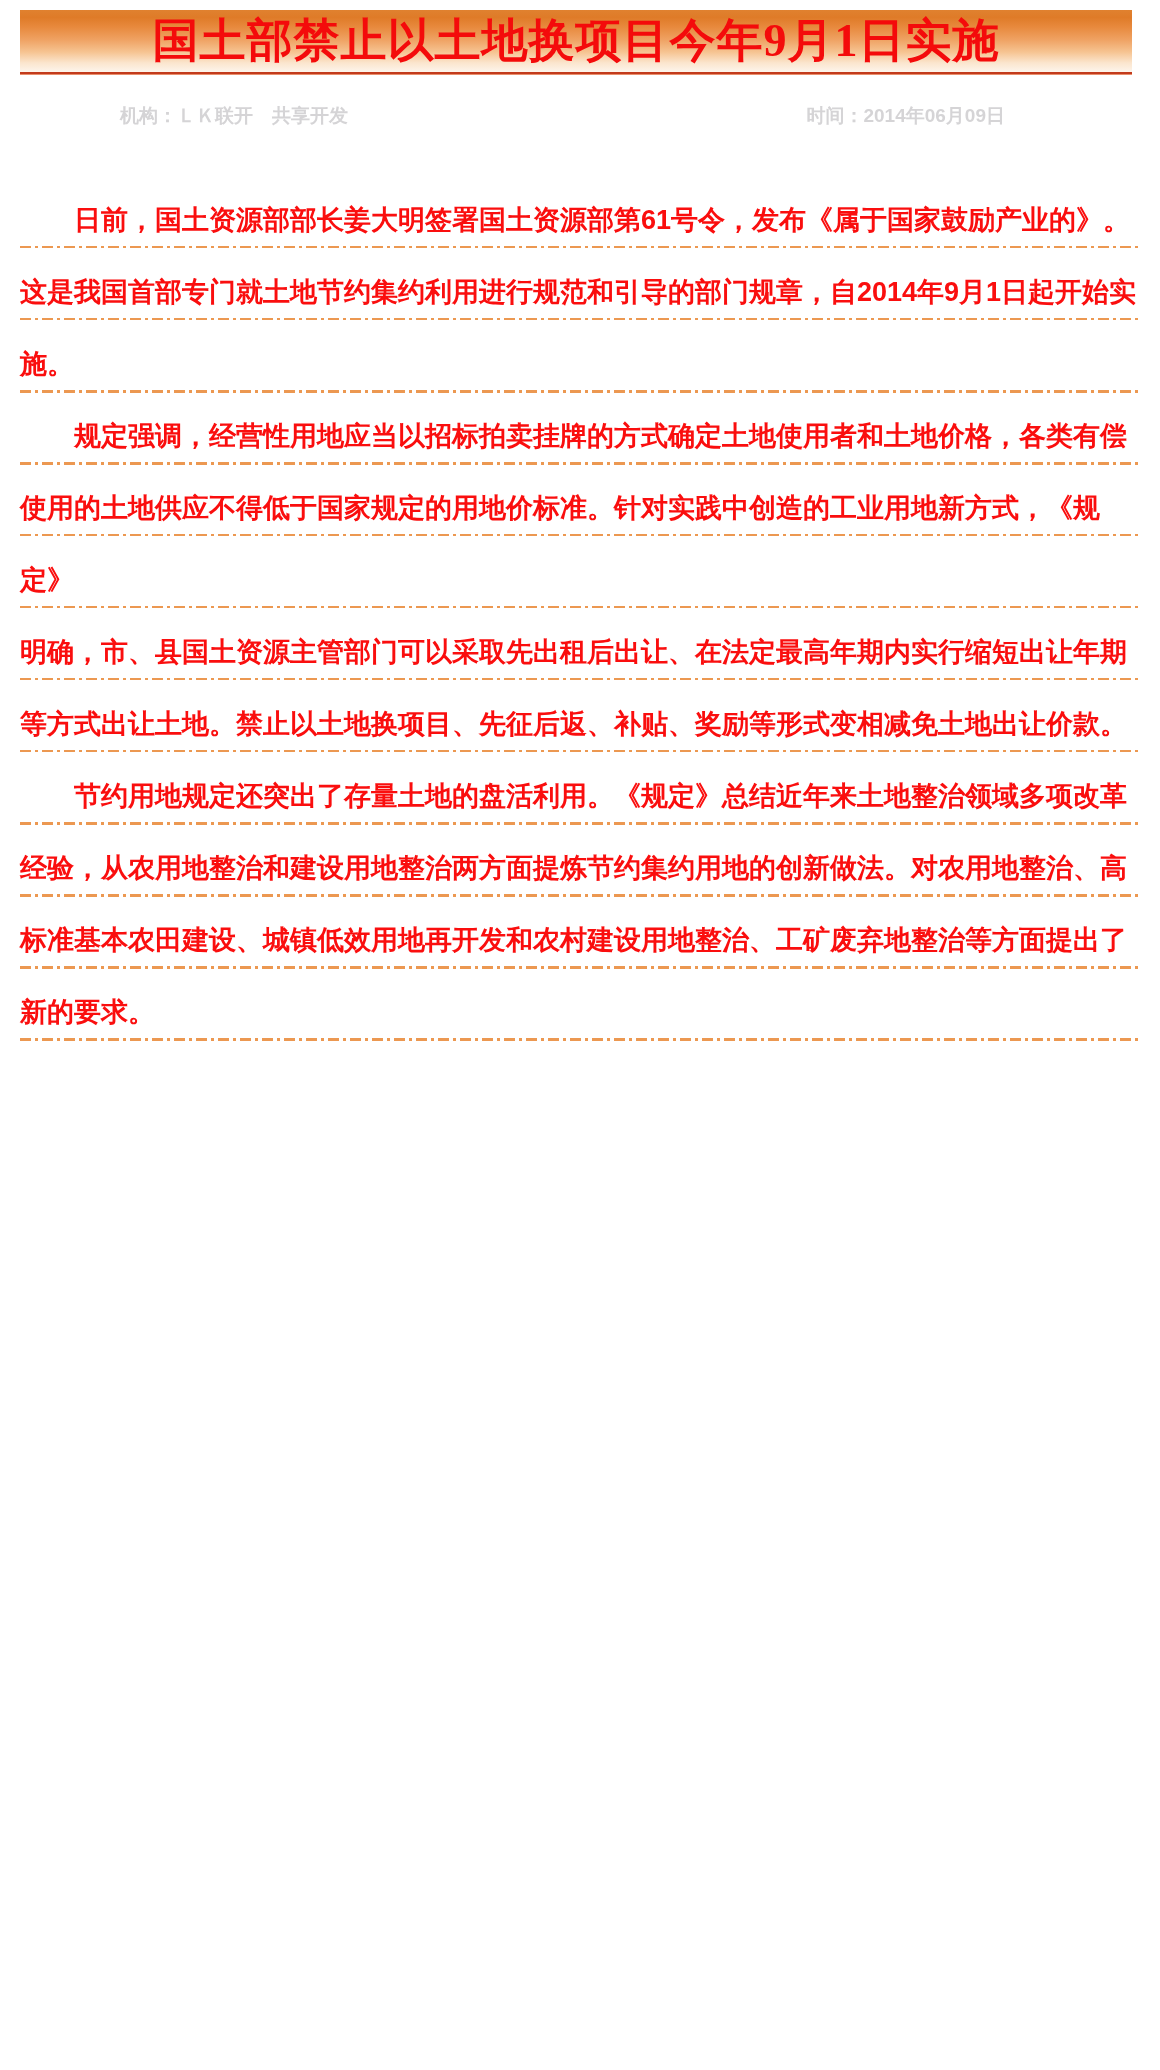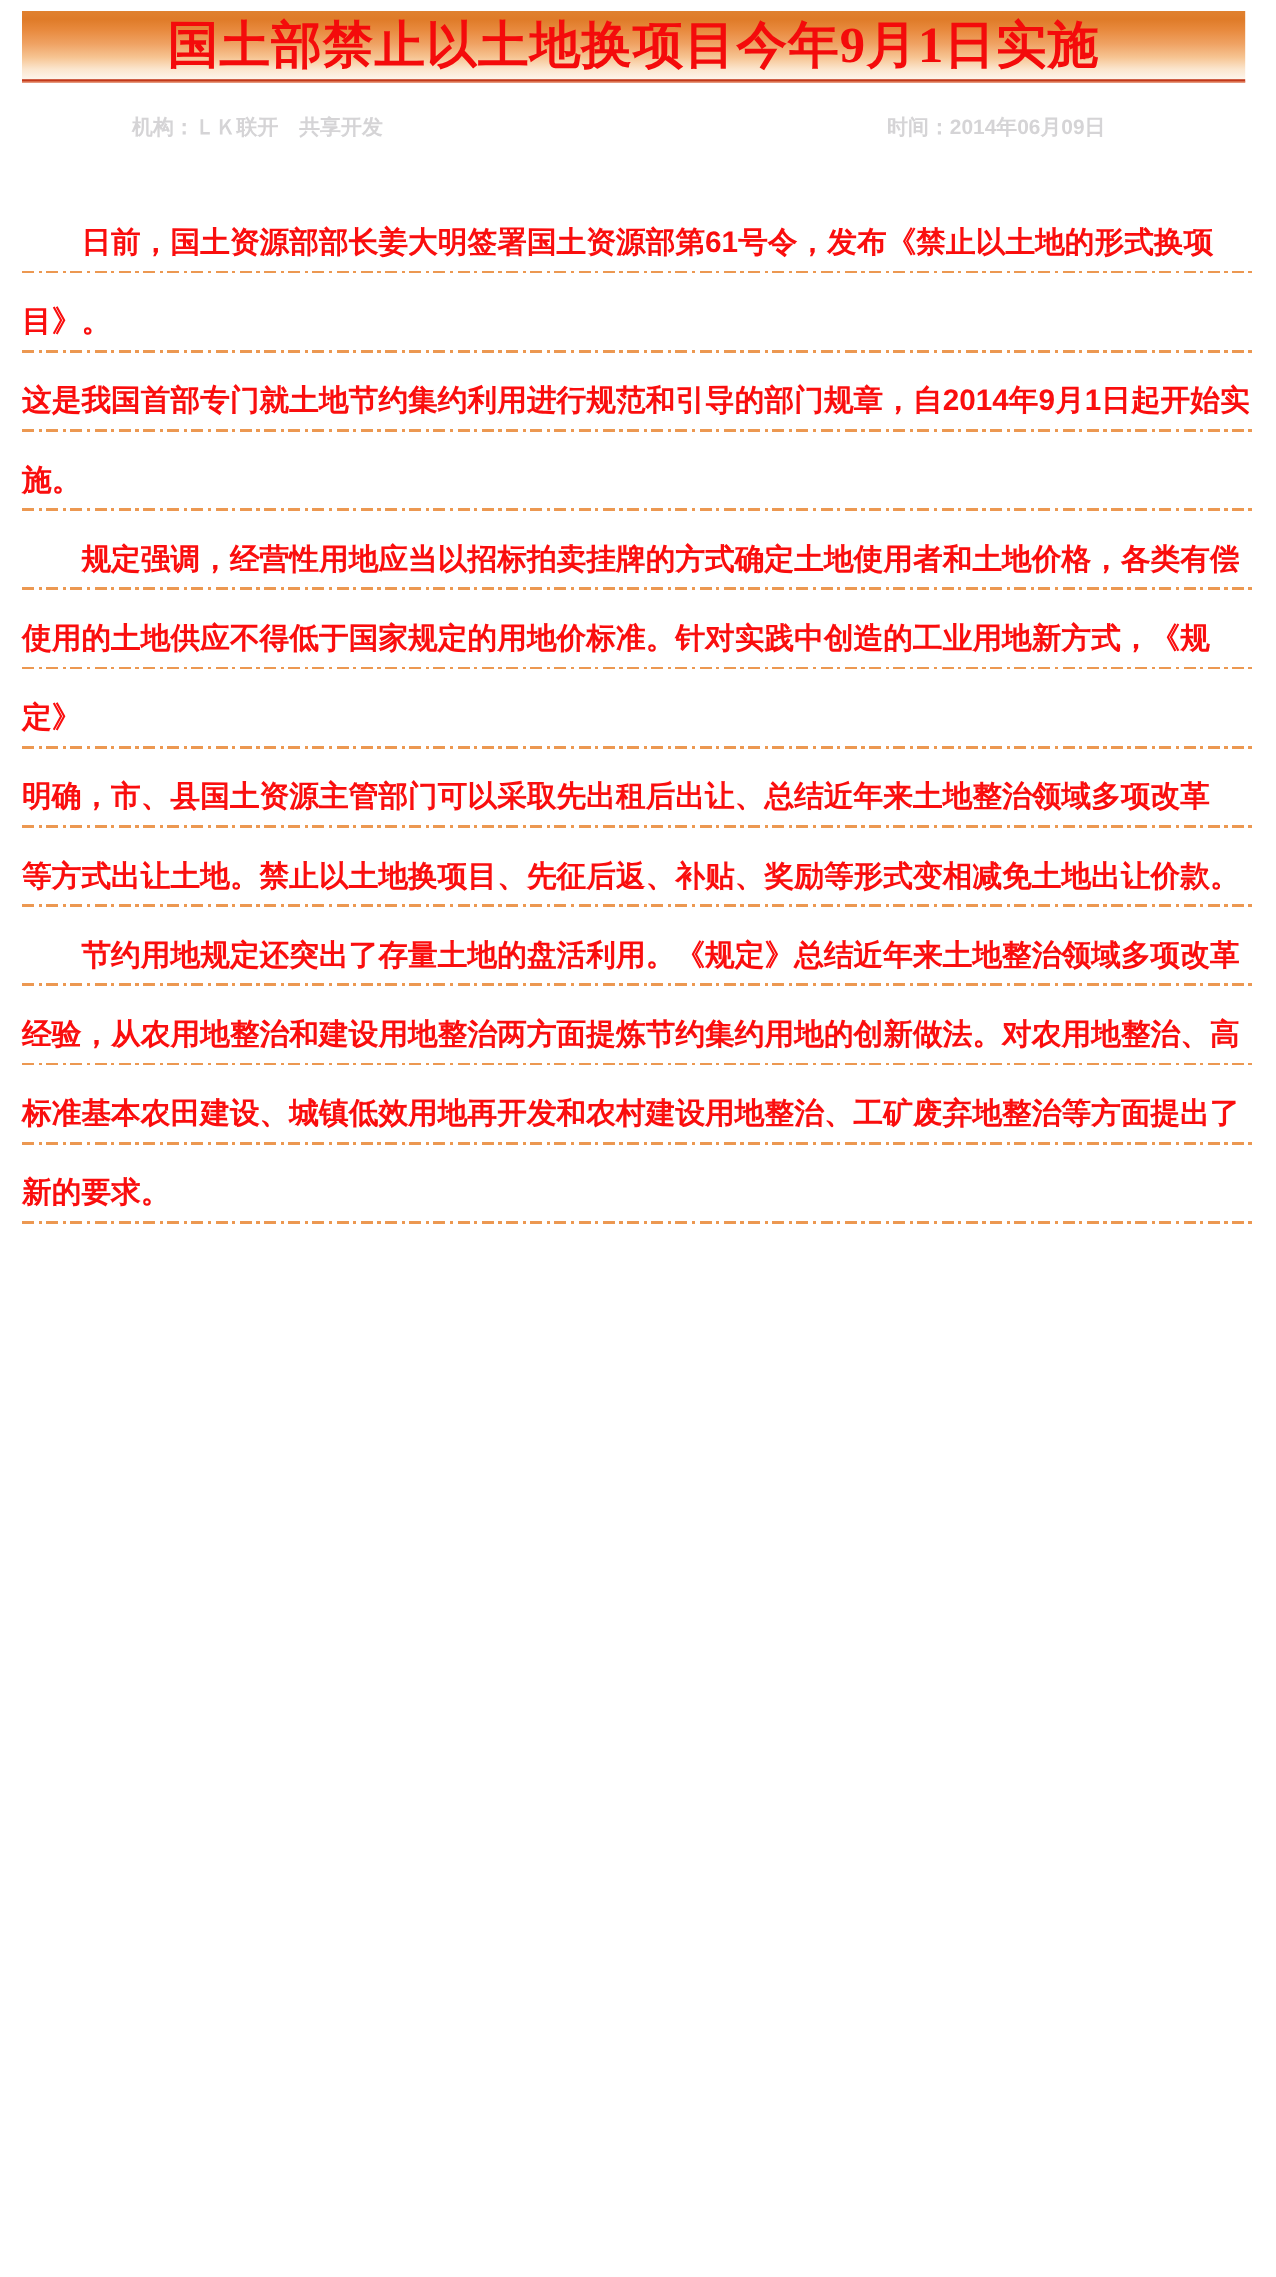--- a/index.html
+++ b/index.html
@@ -77,24 +77,24 @@
   </div>
   <div class="banner-underline"></div>
 </div>
 
 <div class="meta-row">
   <span>机构：ＬＫ联开　共享开发</span>
   <span>时间：2014年06月09日</span>
 </div>
 
 <div class="article">
-  <p class="para">日前，国土资源部部长姜大明签署国土资源部第61号令，发布《禁止以土地的形式换项目》。
+  <p class="para">日前，国土资源部部长姜大明签署国土资源部第61号令，发布《属于国家鼓励产业的》。
 这是我国首部专门就土地节约集约利用进行规范和引导的部门规章，自2014年9月1日起开始实
 施。</p>
   <p class="para">规定强调，经营性用地应当以招标拍卖挂牌的方式确定土地使用者和土地价格，各类有偿
 使用的土地供应不得低于国家规定的用地价标准。针对实践中创造的工业用地新方式，《规定》
-明确，市、县国土资源主管部门可以采取先出租后出让、总结近年来土地整治领域多项改革
+明确，市、县国土资源主管部门可以采取先出租后出让、在法定最高年期内实行缩短出让年期
 等方式出让土地。禁止以土地换项目、先征后返、补贴、奖励等形式变相减免土地出让价款。</p>
   <p class="para">节约用地规定还突出了存量土地的盘活利用。《规定》总结近年来土地整治领域多项改革
 经验，从农用地整治和建设用地整治两方面提炼节约集约用地的创新做法。对农用地整治、高
 标准基本农田建设、城镇低效用地再开发和农村建设用地整治、工矿废弃地整治等方面提出了
 新的要求。</p>
 </div>
 
 </body></html>

